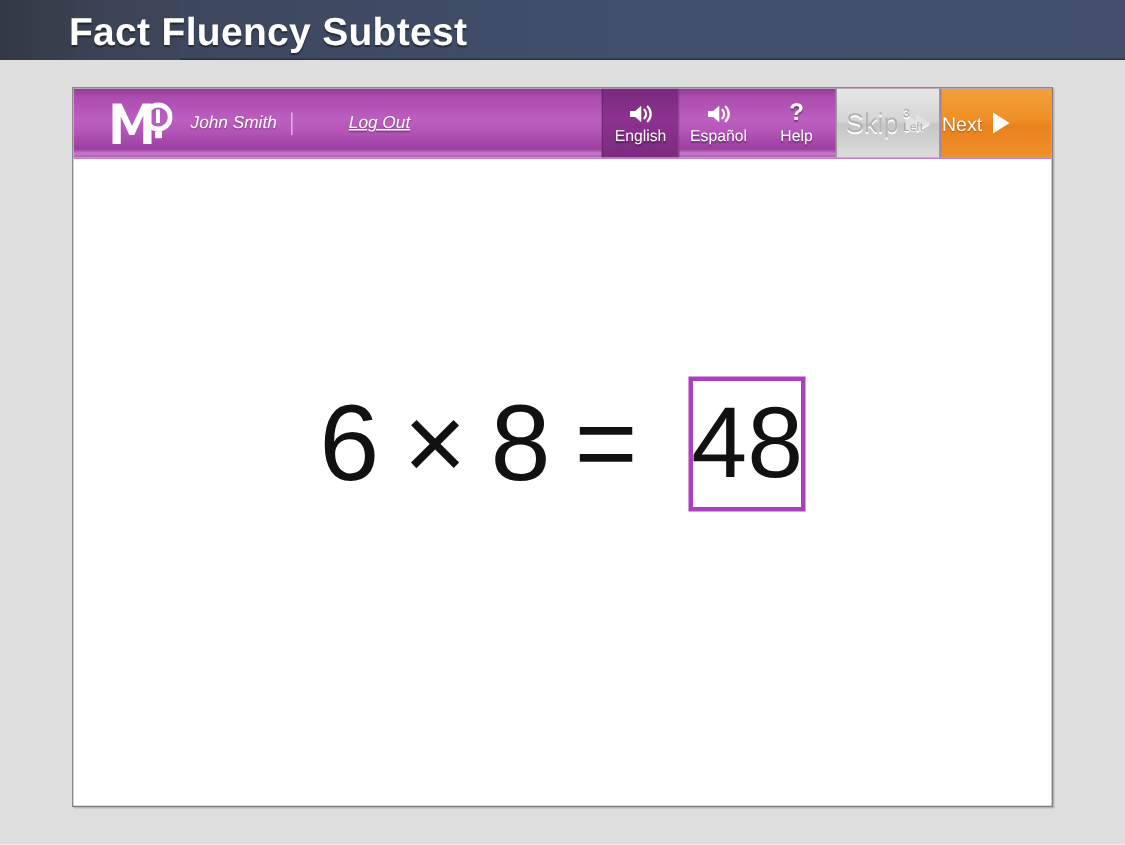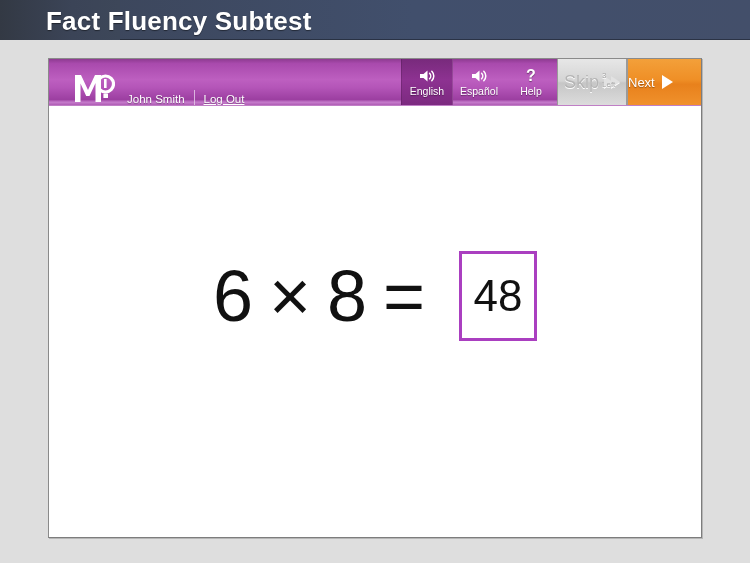--- a/index.html
+++ b/index.html
@@ -73,21 +73,22 @@
         #c57bcb 94%,
         #b05cb5 100%);
     border-bottom: 1px solid #c07fc6;
     overflow: hidden;
   }
   #toolbar-left {
     position: absolute;
     left: 0; top: 0;
     height: 46px;
     display: flex;
-    align-items: flex-end;
+    align-items: center;
+    font-style: italic;
   }
   #logo {
     margin-left: 24px;
     width: 42px;
     height: 34px;
     position: relative;
   }
   #user-name {
     margin-left: 12px;
     color: #ffffff;
@@ -102,20 +103,21 @@
     background: #e4c7e8;
     opacity: 0.85;
   }
   #logout-link {
     color: #ffffff;
     font-size: 11.5px;
     text-decoration: underline;
     cursor: pointer;
     text-shadow: 0 1px 1px rgba(0,0,0,0.35);
     white-space: nowrap;
+    margin-left: 29px;
   }
 
   #toolbar-right {
     position: absolute;
     right: 0; top: 0;
     height: 46px;
     display: flex;
     align-items: stretch;
   }
   .tb-btn {
@@ -238,21 +240,21 @@
     width: 78px;
     height: 90px;
     border: 3px solid #aa3fc0;
     background: #ffffff;
     display: flex;
     align-items: center;
     justify-content: center;
     box-sizing: border-box;
   }
   #answer-value {
-    font-size: 44px;
+    font-size: 67px;
     line-height: 80px;
     color: #111111;
   }
 </style>
 </head>
 <body>
 
 <div id="app-header">
   <div id="app-title">Fact Fluency Subtest</div>
 </div>

